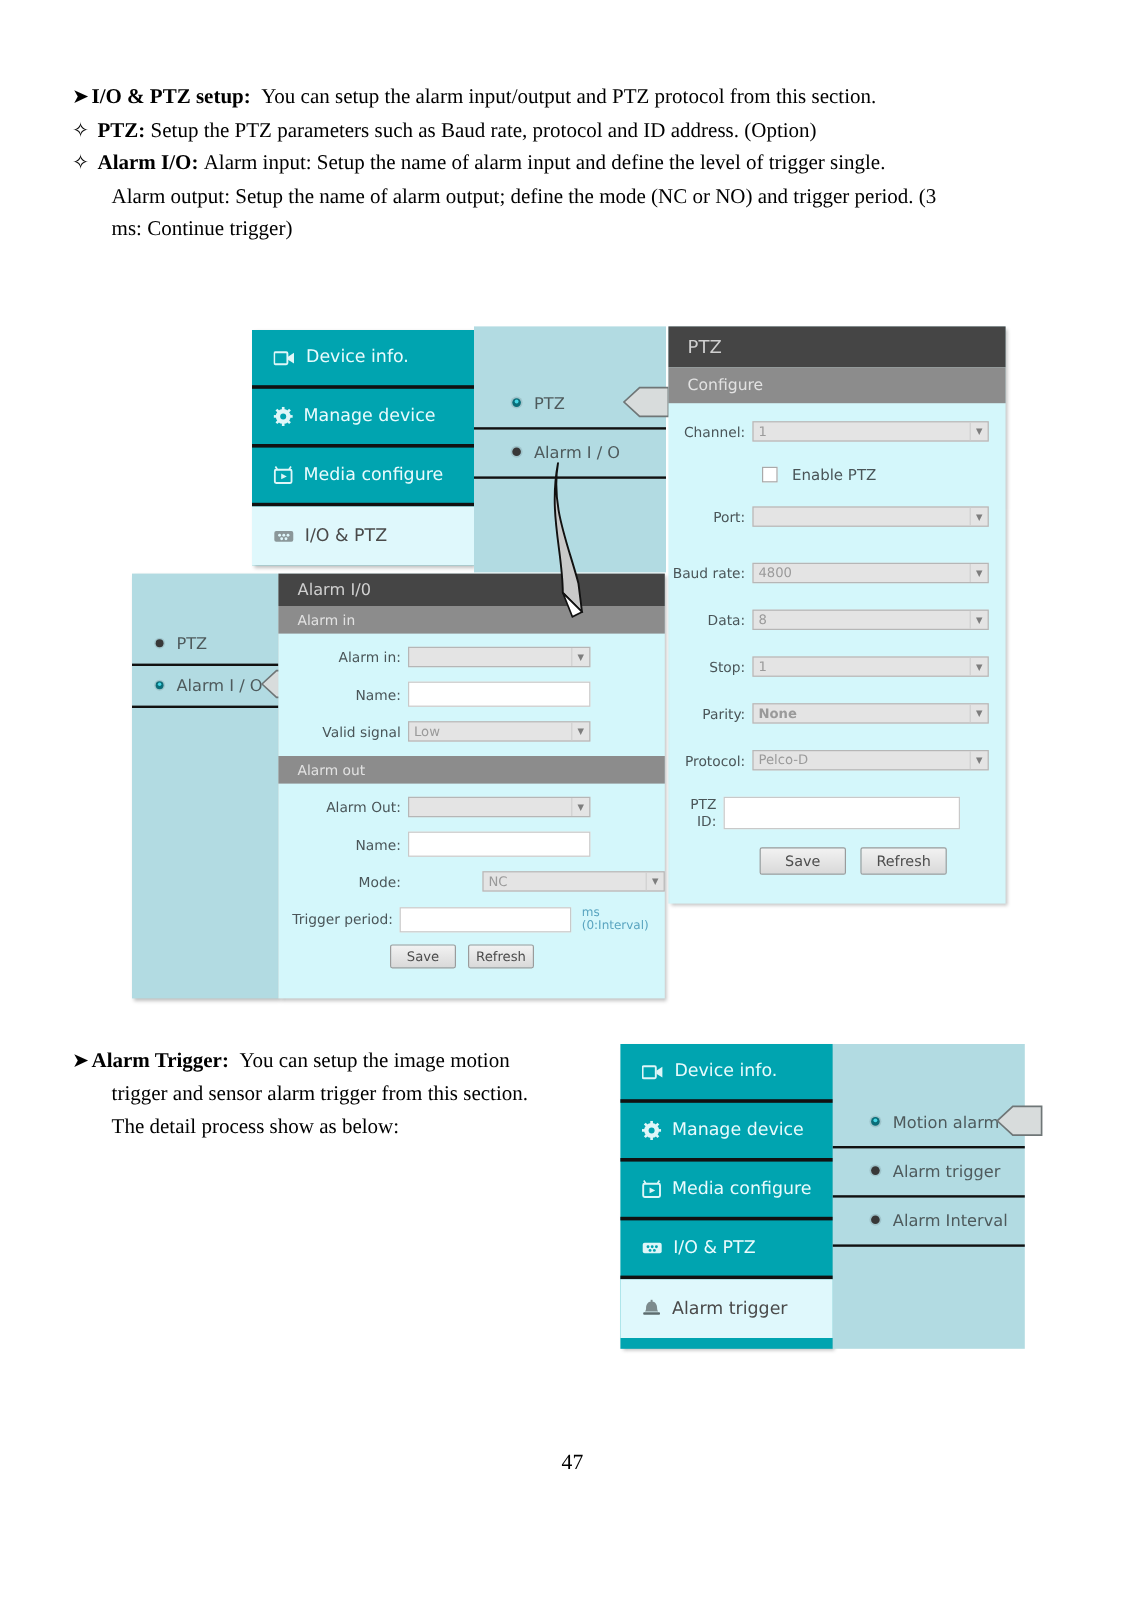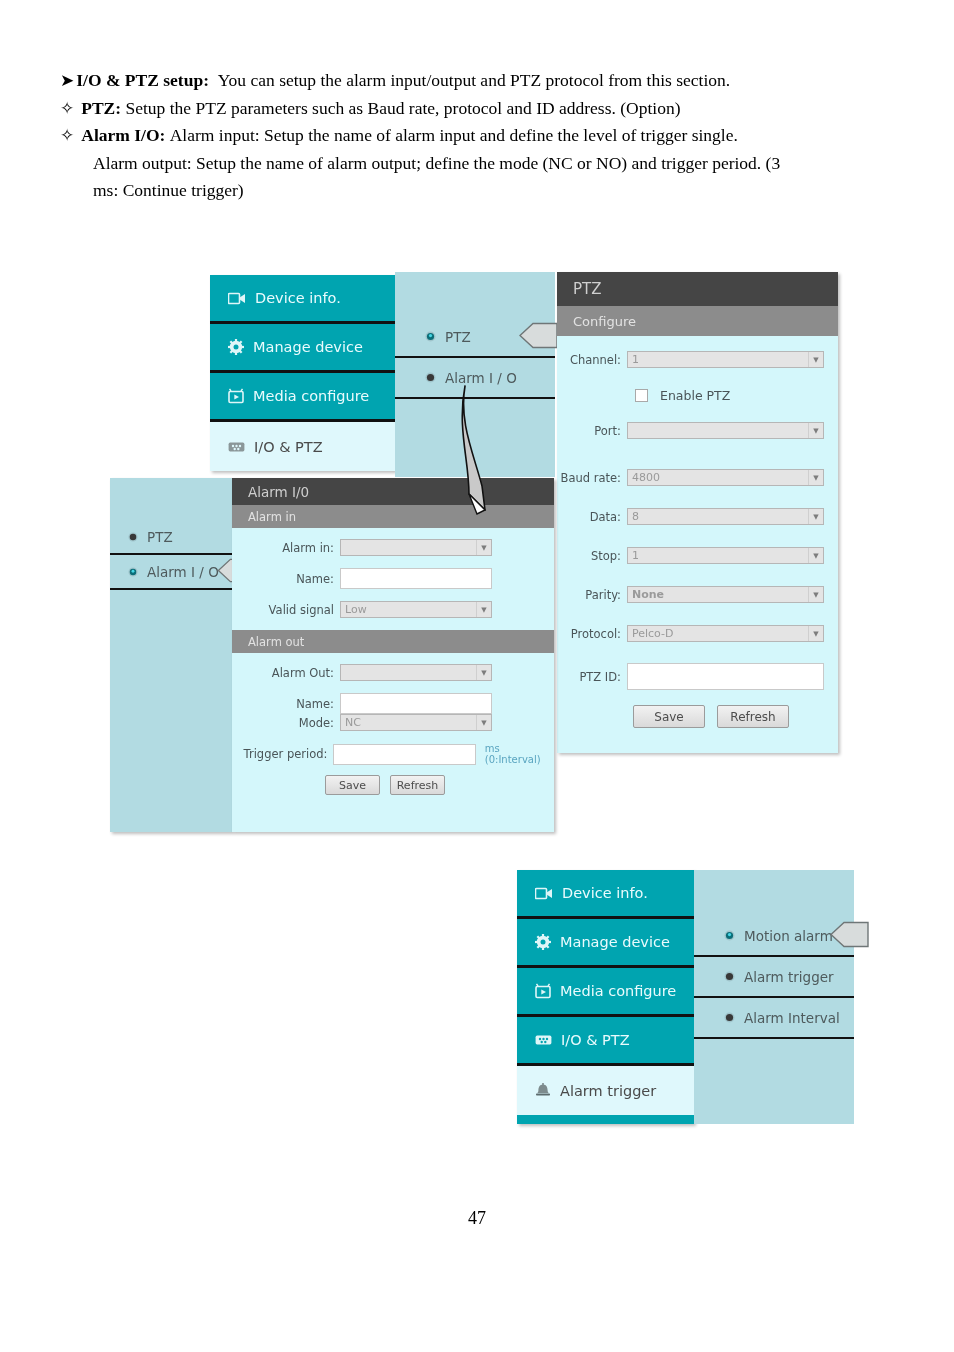--- a/index.html
+++ b/index.html
@@ -257,21 +257,21 @@
 
     <div class="frow" style="margin-top:22px;">
       <span class="flabel" style="width:70px;">Protocol:</span>
       <span class="sel" style="width:197px;">
         <span>Pelco-D</span>
         <span class="arw">▼</span>
       </span>
     </div>
 
     <div class="frow" style="margin-top:21px;">
-      <span class="flabel" style="width:70px;">PTZ ID:</span>
+      <span class="flabel" style="width:46px;">PTZ ID:</span>
       <span class="txt" style="width:197px;height:27px;"></span>
     </div>
 
     <div style="display:flex;margin-top:15px;padding-left:76px;">
       <span class="btn" style="width:72px;height:23px;">Save</span>
       <span class="btn" style="width:72px;height:23px;margin-left:12px;">Refresh</span>
     </div>
   </div>
 
   <div class="ui submenu shadow" style="left:110px;top:478px;width:122px;height:354px;">
@@ -336,21 +336,21 @@
         <span></span>
         <span class="arw">▼</span>
       </span>
     </div>
 
     <div class="frow" style="margin-top:12px;">
       <span class="flabel" style="width:108px;">Name:</span>
       <span class="txt" style="width:152px;height:21px;"></span>
     </div>
 
-    <div class="frow" style="">
+    <div class="frow" style="margin-top:12px;justify-content:space-between;">
       <span class="flabel" style="width:108px;">Mode:</span>
       <span class="sel" style="width:152px;">
         <span>NC</span>
         <span class="arw">▼</span>
       </span>
     </div>
 
     <div class="frow" style="margin-top:12px;">
       <span class="flabel" style="width:108px;">Trigger period:</span>
       <span class="txt" style="width:152px;height:21px;"></span>
@@ -361,20 +361,27 @@
       <span class="btn" style="width:55px;height:20px;font-size:11px;">Save</span>
       <span class="btn" style="width:55px;height:20px;font-size:11px;margin-left:10px;">Refresh</span>
     </div>
   </div>
 
   <svg class="ui" style="left:455px;top:382px;width:50px;height:140px;pointer-events:none;" viewBox="0 0 50 140">
     <path d="M10 4 C 4 40, 18 70, 27 104 L 30 128 L 14 112 C 14 78, 2 46, 10 4 Z" fill="#c9c9c9" stroke="#111" stroke-width="1.6" stroke-linejoin="round"></path>
     <path d="M14 112 L 30 128 L 22 132 Z" fill="#ffffff" stroke="#111" stroke-width="1.4"></path>
   </svg>
 
+  <div class="prose" style="left:60px;top:875px;width:430px;">
+    <p class="p-line">
+      <span class="bullet-arrow">➤</span><span class="b">Alarm Trigger:</span>&nbsp;&nbsp;<span>You can setup the image motion</span>
+    </p>
+    <p class="p-line indent">trigger and sensor alarm trigger from this section.</p>
+    <p class="p-line indent">The detail process show as below:</p>
+  </div>
 
   <div class="ui menu shadow" style="left:517px;top:870px;width:177px;height:254px;">
     <div class="menu-item">
       <span class="ico">
         <svg width="18" height="13" viewBox="0 0 18 13">
             <rect x="0.5" y="1.5" width="11" height="10" rx="1" fill="none" stroke="#dff6f8" stroke-width="1.6"></rect>
             <path d="M12 5.2 L17 2 L17 11 L12 7.8 Z" fill="#dff6f8"></path>
           </svg>
       </span>
       <span>Device info.</span>

